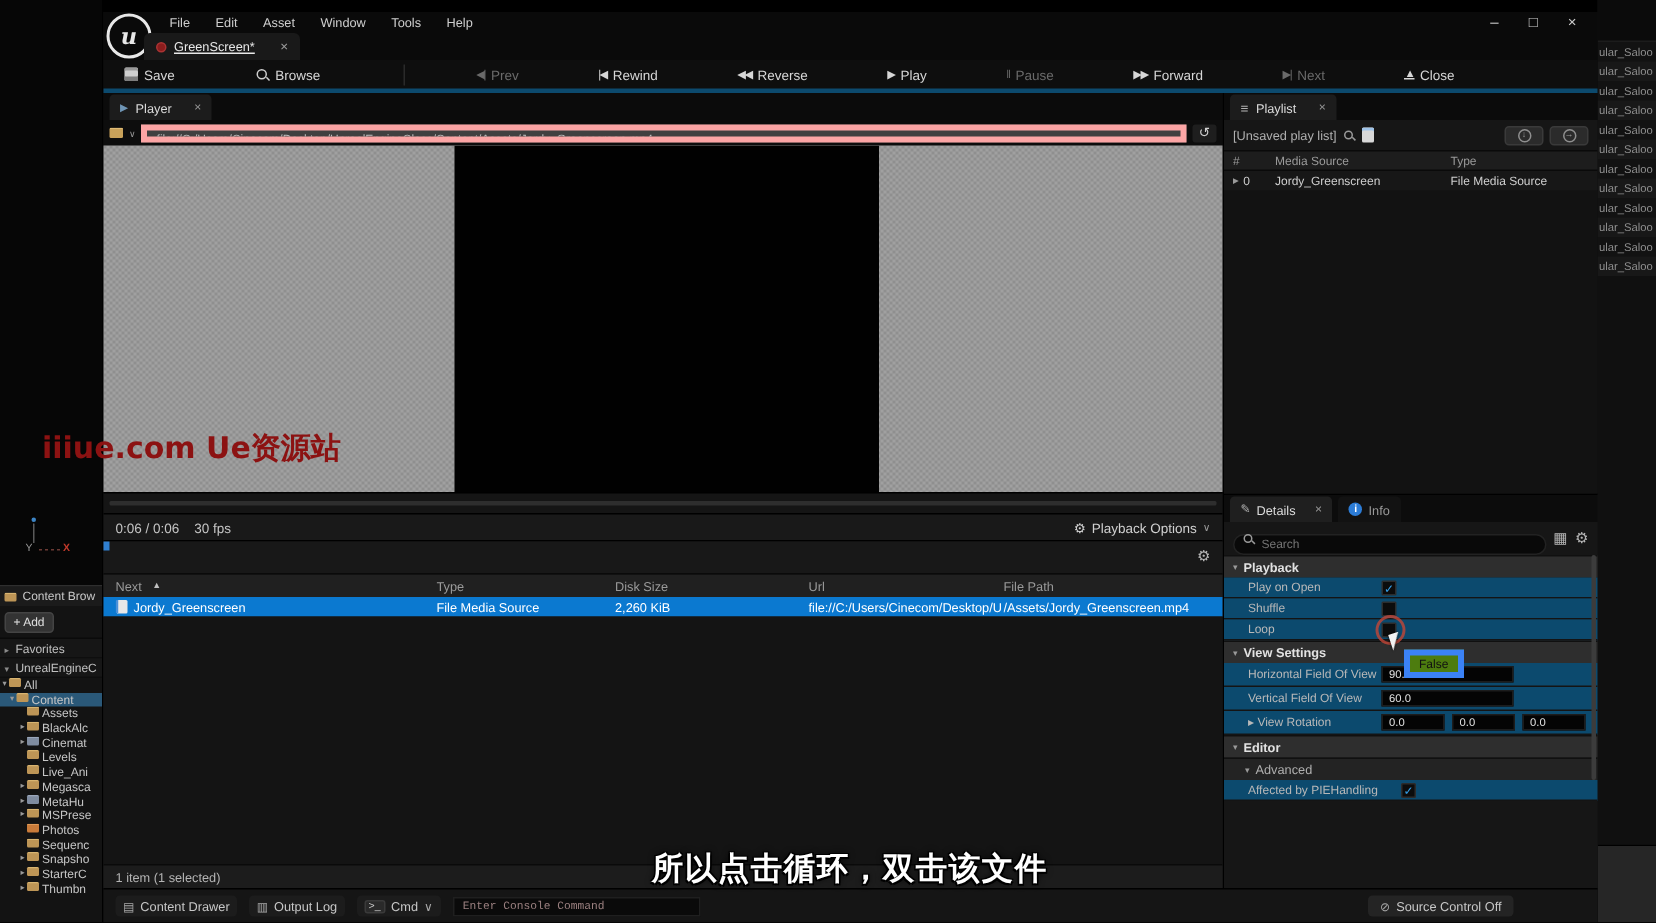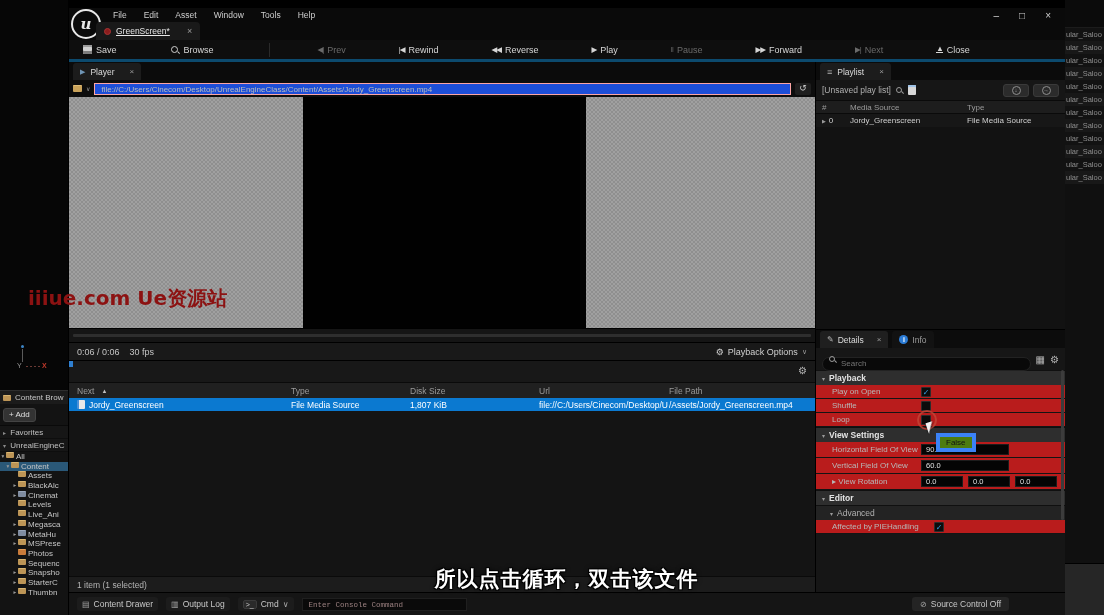--- a/index.html
+++ b/index.html
@@ -67,21 +67,21 @@
 
   .ptabbar{height:18px;background:#0b0b0b;display:flex;align-items:flex-end;flex:none;}
   .ptab{height:17px;background:#1c1c1c;border-radius:3px 3px 0 0;margin-left:4px;display:flex;align-items:center;padding:0 7px;gap:5px;font-size:8.5px;color:#dcdcdc;}
   .ptab .x{color:#9a9a9a;font-size:8px;margin-left:10px;}
   .ptab .picon{font-size:7px;color:#6f95b5;}
   .ptab .micon{font-size:9px;color:#b0b0b0;}
 
   .urlbar{height:17px;background:#0d0d0d;display:flex;align-items:center;padding:0 4px;gap:4px;flex:none;}
   .folder-sm{width:9px;height:7px;background:#c9a25a;border-radius:1px;border-top:1px solid #e0bc76;}
   .url-caret{font-size:6px;color:#9a9a9a;}
-  .url-field{flex:1;height:12px;background:#1d4ed8;border:1px solid #fca5a5;color:#bcbcbc;font-size:8px;line-height:11px;padding:0 6px;white-space:nowrap;overflow:hidden;}
+  .url-field{flex:1;height:12px;background:#404040;border:4px solid #fca5a5;color:#bcbcbc;font-size:8px;line-height:11px;padding:0 6px;white-space:nowrap;overflow:hidden;}
   .url-reload{width:16px;height:12px;background:#1e1e1e;border-radius:2px;color:#cfcfcf;font-size:9px;line-height:11px;text-align:center;}
 
   .viewport{flex:1;position:relative;overflow:hidden;background:repeating-conic-gradient(#a0a0a0 0% 25%, #8f8f8f 0% 50%);background-size:4px 4px;}
   .videorect{position:absolute;left:234px;top:0;width:283px;height:100%;background:#010101;}
 
   .scrub{height:14px;background:#151515;position:relative;flex:none;border-top:1px solid #000;}
   .scrub .track{position:absolute;left:4px;right:4px;top:5px;height:3px;background:#2e2e2e;border-radius:1px;}
   .stats{height:18px;background:#191919;display:flex;align-items:center;font-size:9px;color:#c5c5c5;padding:0 8px;flex:none;border-top:1px solid #000;}
   .stats .time{margin-right:10px;}
   .stats .spacer{flex:1;}
@@ -132,21 +132,21 @@
   .pencil{font-size:8px;color:#b5b5b5;}
   .info-ic{width:9px;height:9px;border-radius:50%;background:#2c7cd6;color:#fff;font-size:7px;line-height:9px;text-align:center;font-weight:bold;flex:none;}
   .d-tab .x{color:#9a9a9a;font-size:8px;margin-left:9px;}
   .d-search{height:22px;display:flex;align-items:center;gap:5px;padding:0 6px;flex:none;background:#161616;}
   .search-pill{flex:1;position:relative;height:14px;}
   .search-pill input{width:100%;height:14px;background:#090909;border:1px solid #222;border-radius:8px;color:#9a9a9a;font-size:8px;padding:0 6px 0 18px;outline:none;}
   .search-pill .i-mag2{position:absolute;left:6px;top:3px;}
   .d-icn{font-size:10px;color:#b5b5b5;}
   .sec{height:15px;background:#2e2e2e;display:flex;align-items:center;font-size:8.5px;font-weight:bold;color:#e2e2e2;padding-left:6px;gap:4px;flex:none;border-top:1px solid #101010;}
   .sec .car{font-size:6px;color:#9a9a9a;font-weight:normal;}
-  .prow{height:14px;background:#b91c1c;border-bottom:1px solid #141414;display:flex;align-items:center;flex:none;}
+  .prow{height:14px;background:#0c4a6e;border-bottom:1px solid #141414;display:flex;align-items:center;flex:none;}
   .prow .plabel{width:105px;padding-left:16px;font-size:8px;color:#b8b8b8;white-space:nowrap;overflow:hidden;flex:none;}
   .cb{width:10px;height:10px;background:#0c0c0c;border:1px solid #2c2c2c;border-radius:1px;font-size:8px;line-height:9px;text-align:center;color:#35a0e8;flex:none;}
   .field{height:11px;background:#040404;border:1px solid #1c1c1c;color:#e0e0e0;font-size:7.5px;line-height:9px;padding:0 4px;width:88px;}
   .field.small{width:42px;margin-right:5px;}
   .prow.taller{height:16px;}
   .sec.sub{background:#232323;padding-left:14px;font-weight:normal;color:#b0b0b0;}
   .prow .plabel.wide{width:118px;}
   .d-fill{flex:1;background:#161616;}
   .d-scroll{position:absolute;right:1px;top:40px;width:3px;height:150px;background:#3c3c3c;border-radius:2px;}
   .hl-circle{position:absolute;left:101px;top:80px;width:20px;height:20px;border:2px solid rgba(195,70,55,.8);border-radius:50%;z-index:5;}
@@ -408,21 +408,21 @@
             <div class="c-disk">Disk Size</div>
             <div class="c-url">Url</div>
             <div class="c-path">File Path</div>
           </div>
           <div class="mrow">
             <div class="c-name">
               <span class="file-ic"></span>
               <span>Jordy_Greenscreen</span>
             </div>
             <div class="c-type">File Media Source</div>
-            <div class="c-disk">1,807 KiB</div>
+            <div class="c-disk">2,260 KiB</div>
             <div class="c-url">file://C:/Users/Cinecom/Desktop/U</div>
             <div class="c-path">/Assets/Jordy_Greenscreen.mp4</div>
           </div>
           <div class="mfill"></div>
           <div class="mfoot">1 item (1 selected)</div>
         </div>
       </div>
 
       <div class="right-col">
 

